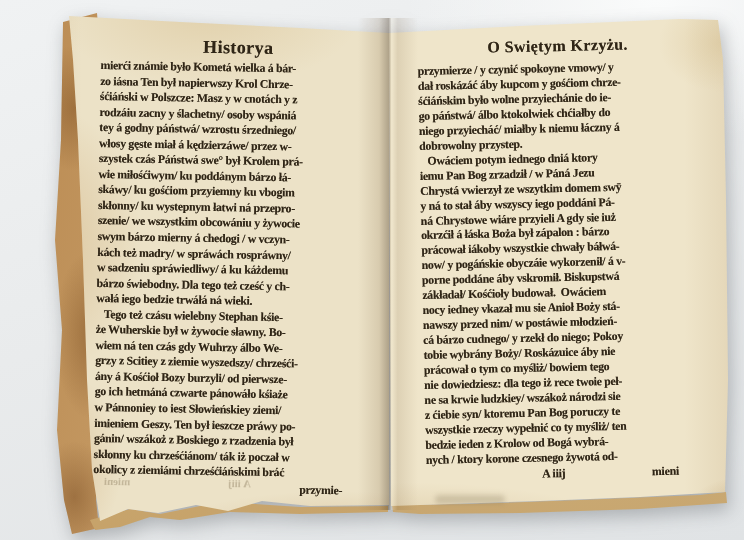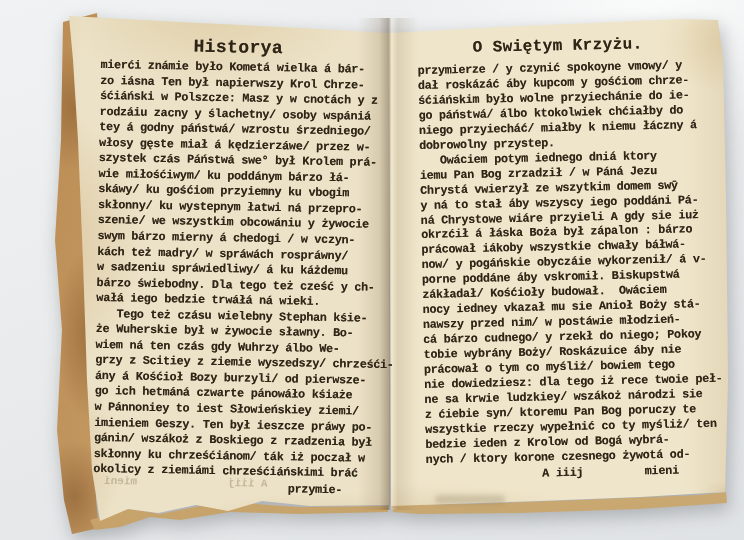--- a/index.html
+++ b/index.html
@@ -1,21 +1,21 @@
 <!DOCTYPE html>
 <html><head>
 <meta charset="utf-8">
 <style>
   html,body { margin:0; padding:0; }
   .photo {
     position:relative; width:744px; height:540px; overflow:hidden;
     background:
       radial-gradient(420px 240px at 88% 0%, #fafbfb 0%, rgba(250,251,251,0) 60%),
       linear-gradient(160deg, #f0f2f3 0%, #e9ebec 45%, #e0e3e5 100%);
-    font-family:Liberation Mono, monospace;
+    font-family:Liberation Serif, serif;
   }
   .layer { position:absolute; left:0; top:0; width:744px; height:540px; }
   #book { filter: drop-shadow(3px 7px 9px rgba(90,95,100,0.40)); }
 
   .worn-left {
     clip-path: polygon(63px 22px, 97px 13px, 101px 60px, 97px 160px, 103px 260px,
       99px 360px, 101px 440px, 96px 500px, 99px 528px, 72px 534px, 64px 500px,
       57px 430px, 62px 330px, 55px 240px, 61px 140px);
     background:
       radial-gradient(60px 90px at 10% 20%, rgba(120,75,30,0.45), rgba(0,0,0,0) 70%),

